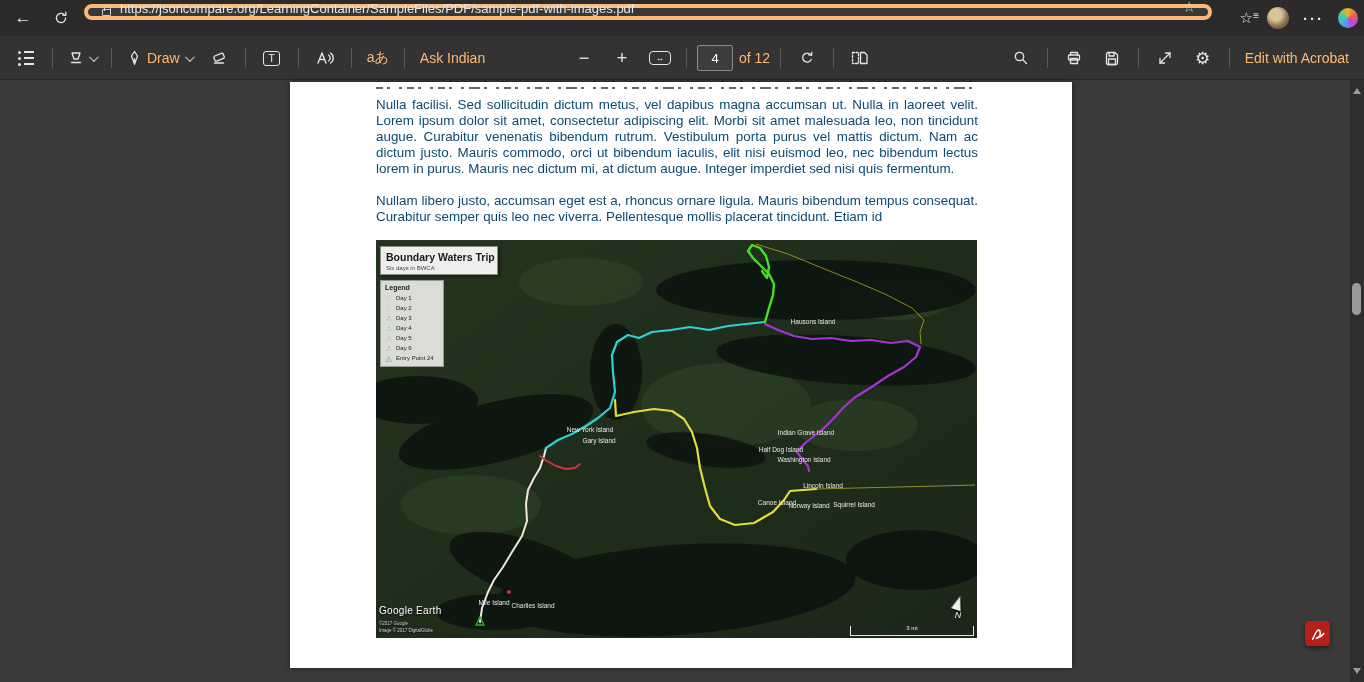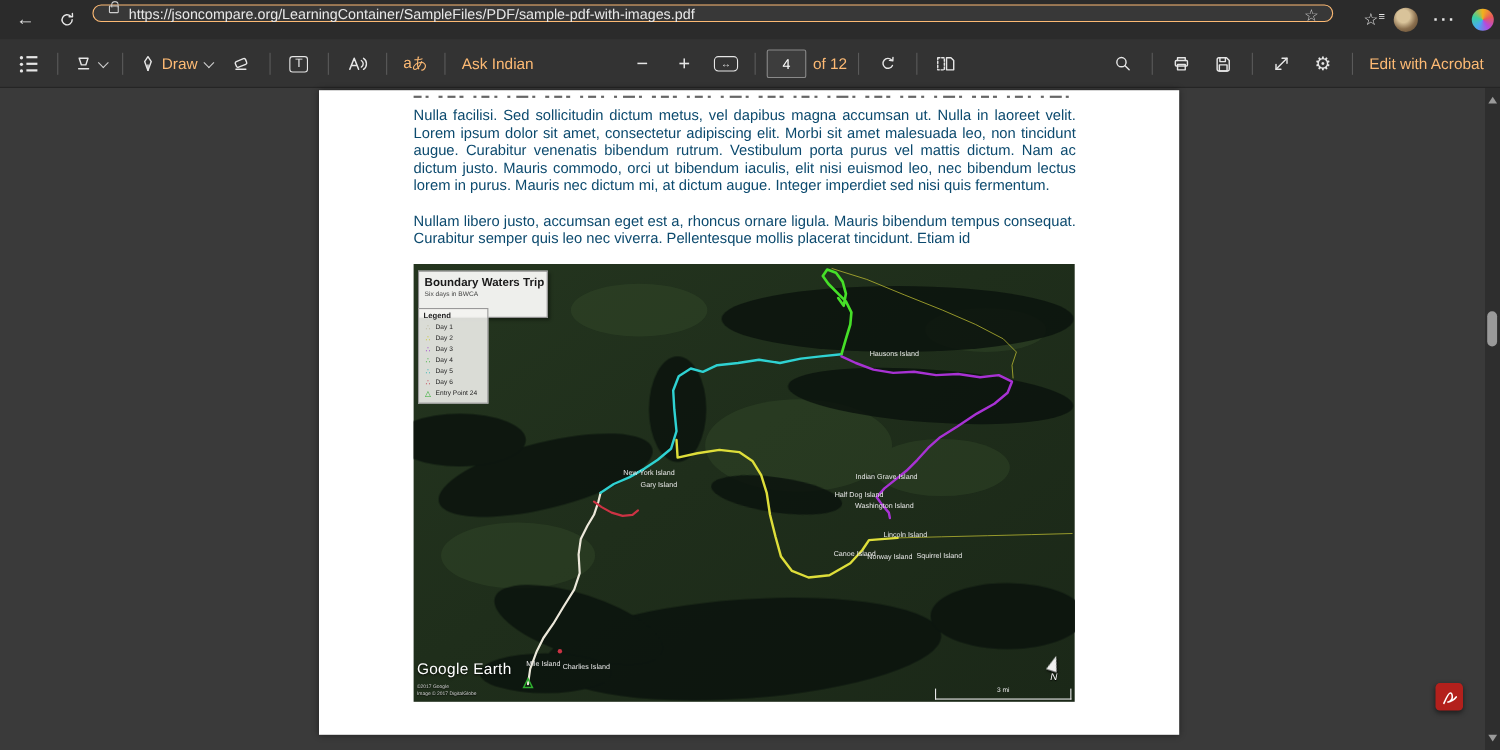--- a/index.html
+++ b/index.html
@@ -6,22 +6,22 @@
   html,body { width:1364px; height:682px; overflow:hidden; background:#3a3a3a;
               font-family:"Liberation Sans", sans-serif; }
   .app { position:absolute; inset:0; width:1364px; height:682px; }
 
   
   .browser-bar { position:absolute; left:0; top:0; width:1364px; height:36px;
                  background:#2b2b2b; display:flex; align-items:center; }
   .nav-btn { width:30px; height:30px; display:flex; align-items:center; justify-content:center;
              color:#e6e6e6; font-size:17px; margin-left:8px; border-radius:4px; }
   .url-pill { position:absolute; left:84px; top:4px; width:1128px; height:16px;
-              background:#383838; border:1px solid #fdba74; border-radius:14px;
-              display:flex; align-items:flex-start; padding:0 10px; }
+              background:#383838; border:4px solid #fdba74; border-radius:14px;
+              display:flex; align-items:flex-end; padding:0 10px; }
   .lock { width:9px; height:7px; border:1.2px solid #cfcfcf; border-radius:1px; position:relative; margin:0 9px 0 4px; }
   .lock:before { content:""; position:absolute; left:1px; top:-5px; width:5px; height:5px;
                  border:1.2px solid #cfcfcf; border-bottom:none; border-radius:4px 4px 0 0; }
   .url-text { color:#e8e8e8; font-size:13px; flex:1; white-space:nowrap; overflow:hidden; }
   .pill-star { color:#cfcfcf; font-size:15px; margin-right:2px; }
   .bar-right { position:absolute; right:6px; top:0; height:36px; display:flex; align-items:center; gap:14px; }
   .fav-collections { color:#e6e6e6; font-size:15px; position:relative; }
   .fav-collections:after { content:"≡"; font-size:10px; position:absolute; right:-6px; top:1px; color:#e6e6e6; }
   .avatar { width:22px; height:22px; border-radius:50%;
             background:radial-gradient(circle at 40% 35%, #d9c39a 0 30%, #8a6f4e 60%, #55402a 100%); }
@@ -66,32 +66,32 @@
   .para1 { top:15px; } .para2 { top:111px; }
 
   
   .map { position:absolute; left:86px; top:158px; width:601px; height:398px; overflow:hidden;
          background:linear-gradient(145deg,#24351f 0%,#1f2e1b 45%,#1b2818 100%); }
   .map svg.base { position:absolute; inset:0; }
   .trail-d1 { stroke:#ece8da; } .trail-d2 { stroke:#dede3a; } .trail-d3 { stroke:#a832d4; }
   .trail-d4 { stroke:#46e028; } .trail-d5 { stroke:#2fd2d2; } .trail-d6 { stroke:#cc3344; }
   .trail-thin { stroke:#b8b832; }
   .map-title-box { position:absolute; left:4px; top:6px; width:118px; background:rgba(250,250,248,.95);
-                   border:1px solid #8a8a8a; box-shadow:2px 2px 3px rgba(0,0,0,.4); padding:4px 5px 17px; }
+                   border:1px solid #8a8a8a; box-shadow:2px 2px 3px rgba(0,0,0,.4); padding:4px 5px 3px; }
   .map-title { font-size:10.5px; font-weight:bold; color:#1a1a1a; white-space:nowrap; }
   .map-subtitle { font-size:6px; color:#444; margin-top:2px; }
   .legend-box { position:absolute; left:4px; top:40px; width:64px; background:rgba(244,244,240,.88);
                 border:1px solid #999; padding:3px 4px; }
   .legend-title { font-size:7px; font-weight:bold; color:#222; margin-bottom:2px; }
   .legend-row { display:flex; align-items:center; gap:3px; height:10px; }
   .legend-glyph { font-size:7px; line-height:1; width:8px; text-align:center; }
   .lg1{color:#b9b49a;} .lg2{color:#c8c822;} .lg3{color:#9932cc;} .lg4{color:#2fae2f;}
   .lg5{color:#22b0b0;} .lg6{color:#c03040;} .lg7{color:#2fae2f;}
   .legend-label { font-size:6px; color:#222; white-space:nowrap; }
-  .ge-logo { position:absolute; left:3px; bottom:22px; color:#fff; font-size:14px; letter-spacing:.3px;
+  .ge-logo { position:absolute; left:3px; bottom:22px; color:#fff; font-size:10px; letter-spacing:.3px;
              text-shadow:0 1px 2px rgba(0,0,0,.8); }
   .ge-attr { position:absolute; left:3px; bottom:4px; color:#cfcfcf; font-size:4.5px; line-height:7px;
              text-shadow:0 1px 1px rgba(0,0,0,.8); }
   .north { position:absolute; right:14px; bottom:18px; color:#fff; text-align:center; }
   .north .arrow { width:0; height:0; border-left:5px solid transparent; border-right:5px solid transparent;
                   border-bottom:14px solid #f0f0f0; margin:0 auto; transform:rotate(18deg);
                   filter:drop-shadow(1px 1px 1px #000); }
   .north .n { font-size:9px; font-style:italic; text-shadow:0 1px 1px #000; }
   .scalebar { position:absolute; right:3px; bottom:2px; width:124px; height:10px;
               border-left:1px solid #e8e8e8; border-right:1px solid #e8e8e8; border-bottom:1px solid #e8e8e8; }

